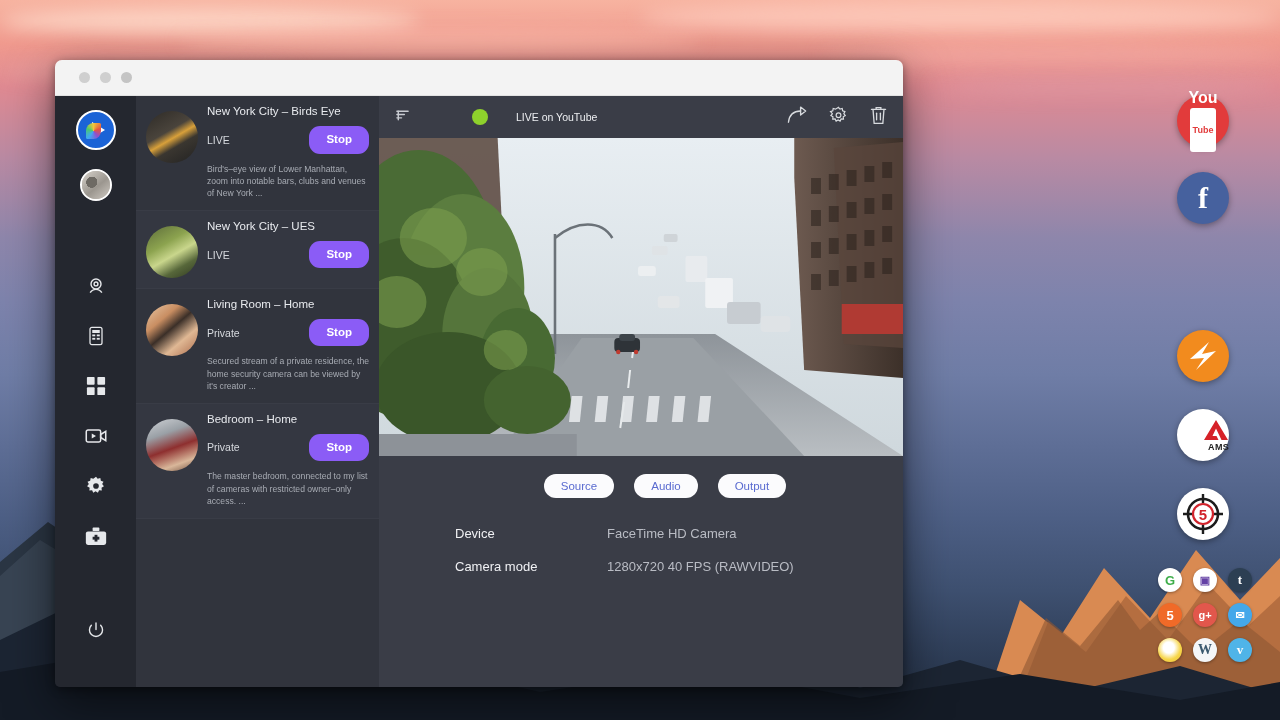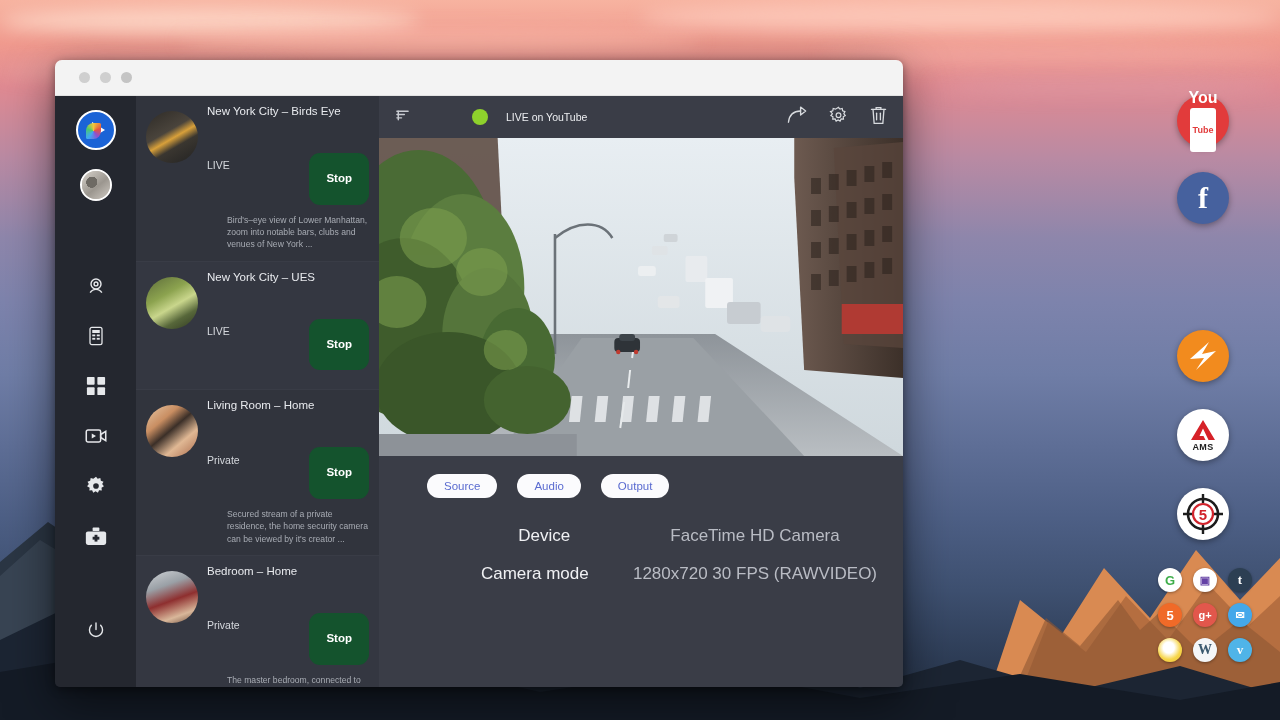--- a/index.html
+++ b/index.html
@@ -97,53 +97,52 @@
   .cam.alt { background: #343741; }
   .cam-thumb {
     width: 52px; height: 52px; border-radius: 50%; flex: 0 0 52px;
     margin-top: 6px; overflow: hidden; position: relative; background: #555;
   }
   .cam-main { flex: 1; min-width: 0; }
   .cam-title { color: #e8eaee; font-size: 11.5px; margin-bottom: 9px; white-space: nowrap; overflow: hidden; }
   .cam-row { display: flex; align-items: center; justify-content: space-between; margin-bottom: 9px; }
   .cam-state { color: #d6d9de; font-size: 10.5px; }
   .btn-pill {
-    background: #14532d; color: #fff; font-size: 11.5px; font-weight: bold;
-    border: none; border-radius: 11px; padding: 20px 17px; cursor: pointer;
+    background: #8b5cf6; color: #fff; font-size: 11.5px; font-weight: bold;
+    border: none; border-radius: 11px; padding: 8px 17px; cursor: pointer;
     line-height: 1;
-    margin-top: 27px;
-  }
-  .cam-desc { color: #a8acb4; font-size: 8.6px; line-height: 1.45; margin-left: 20px; }
+  }
+  .cam-desc { color: #a8acb4; font-size: 8.6px; line-height: 1.45; }
 
   #addcam {
     display: flex; align-items: center; justify-content: center; gap: 10px;
     padding: 24px 0 0 0; cursor: pointer;
   }
 
   
   #maincol { flex: 1; background: #3a3d47; display: flex; flex-direction: column; }
   #toolbar {
     height: 42px; display: flex; align-items: center; padding: 0 16px; gap: 10px;
   }
   #sort-icon { margin-right: 52px; cursor: pointer; }
   .live-dot { width: 16px; height: 16px; border-radius: 50%; background: #8ed12c; }
-  #live-label { color: #eceef1; font-size: 10.5px; margin-left: 8px; }
+  #live-label { color: #eceef1; font-size: 10.5px; margin-left: 18px; }
   #tb-right { margin-left: auto; display: flex; gap: 22px; align-items: center; }
   .tb-ico { cursor: pointer; }
 
   #video {
     height: 318px; position: relative; overflow: hidden; background: #8a9aa4;
   }
   #details { flex: 1; padding: 18px 0 0 0; }
-  #seg { display: flex; gap: 20px; margin: 0 0 28px 48px; }
+  #seg { display: flex; gap: 20px; justify-content: center; margin: 0 0 28px 48px; }
   .seg-btn {
     background: #fbfbfd; color: #5a6bd0; font-size: 11.5px;
     border: none; border-radius: 12px; padding: 6px 17px; cursor: pointer;
   }
-  .drow { display: flex; padding: 0 0 0 76px; margin-bottom: 18px; font-size: 17px; justify-content: center; }
+  .drow { display: flex; padding: 0 0 0 76px; margin-bottom: 18px; font-size: 13px; }
   .dkey { width: 152px; color: #f0f1f4; }
   .dval { color: #b9bcc4; }
 
   
   .dicon {
     position: absolute; width: 52px; height: 52px; border-radius: 50%;
     display: flex; align-items: center; justify-content: center;
     box-shadow: 0 2px 6px rgba(0,0,0,.35); cursor: pointer;
   }
   .mini {
@@ -450,21 +449,21 @@
             <button class="seg-btn">Audio</button>
             <button class="seg-btn">Output</button>
           </div>
 
           <div class="drow">
             <span class="dkey">Device</span>
             <span class="dval">FaceTime HD Camera</span>
           </div>
           <div class="drow">
             <span class="dkey">Camera mode</span>
-            <span class="dval">1280x720 30 FPS (RAWVIDEO)</span>
+            <span class="dval">1280x720 40 FPS (RAWVIDEO)</span>
           </div>
         </div>
       </div>
     </div>
 
   </div>
 
   <div class="dicon" style="left:1177px; top:95px; background:#e23b3b; flex-direction:column;">
     <span style="color:#fff;font-size:16px;font-weight:bold;line-height:1">You</span>
     <span style="background:#fff;color:#e23b3b;font-size:9px;font-weight:bold;border-radius:3px;padding:17px 3px;margin-top:2px;line-height:1.2">Tube</span>
@@ -473,21 +472,21 @@
   <div class="dicon" style="left:1177px; top:172px; background:#46619e;">
     <span style="color:#fff;font-size:30px;font-weight:bold;font-family:'Liberation Serif',serif;line-height:1">f</span>
   </div>
 
   <div class="dicon" style="left:1177px; top:330px; background:#f28b1e;">
     <svg width="40" height="40" viewBox="0 0 40 40">
       <path d="M7 23 L26 6 L19 18 L33 15 L13 34 L21 22 Z" fill="#fff"></path>
     </svg>
   </div>
 
-  <div class="dicon" style="left:1177px; top:409px; background:#fff; flex-direction:column;">
+  <div class="dicon" style="left:1177px; top:409px; background:#fff; flex-direction:column;align-items:flex-end;">
     <svg width="26" height="22" viewBox="0 0 26 22">
       <polygon points="13,1 25,21 18.5,21 13,9.5 9.5,17 13.5,17 15.5,21 1,21" fill="#d62128"></polygon>
     </svg>
     <span style="color:#222;font-size:9px;font-weight:bold;letter-spacing:.3px;margin-top:1px">AMS</span>
   </div>
 
   <div class="dicon" style="left:1177px; top:488px; background:#fff;">
     <svg width="44" height="44" viewBox="0 0 44 44">
       <circle cx="22" cy="22" r="15" fill="none" stroke="#1c1c1c" stroke-width="2.6"></circle>
       <circle cx="22" cy="22" r="10" fill="none" stroke="#d0232b" stroke-width="2.2"></circle>

